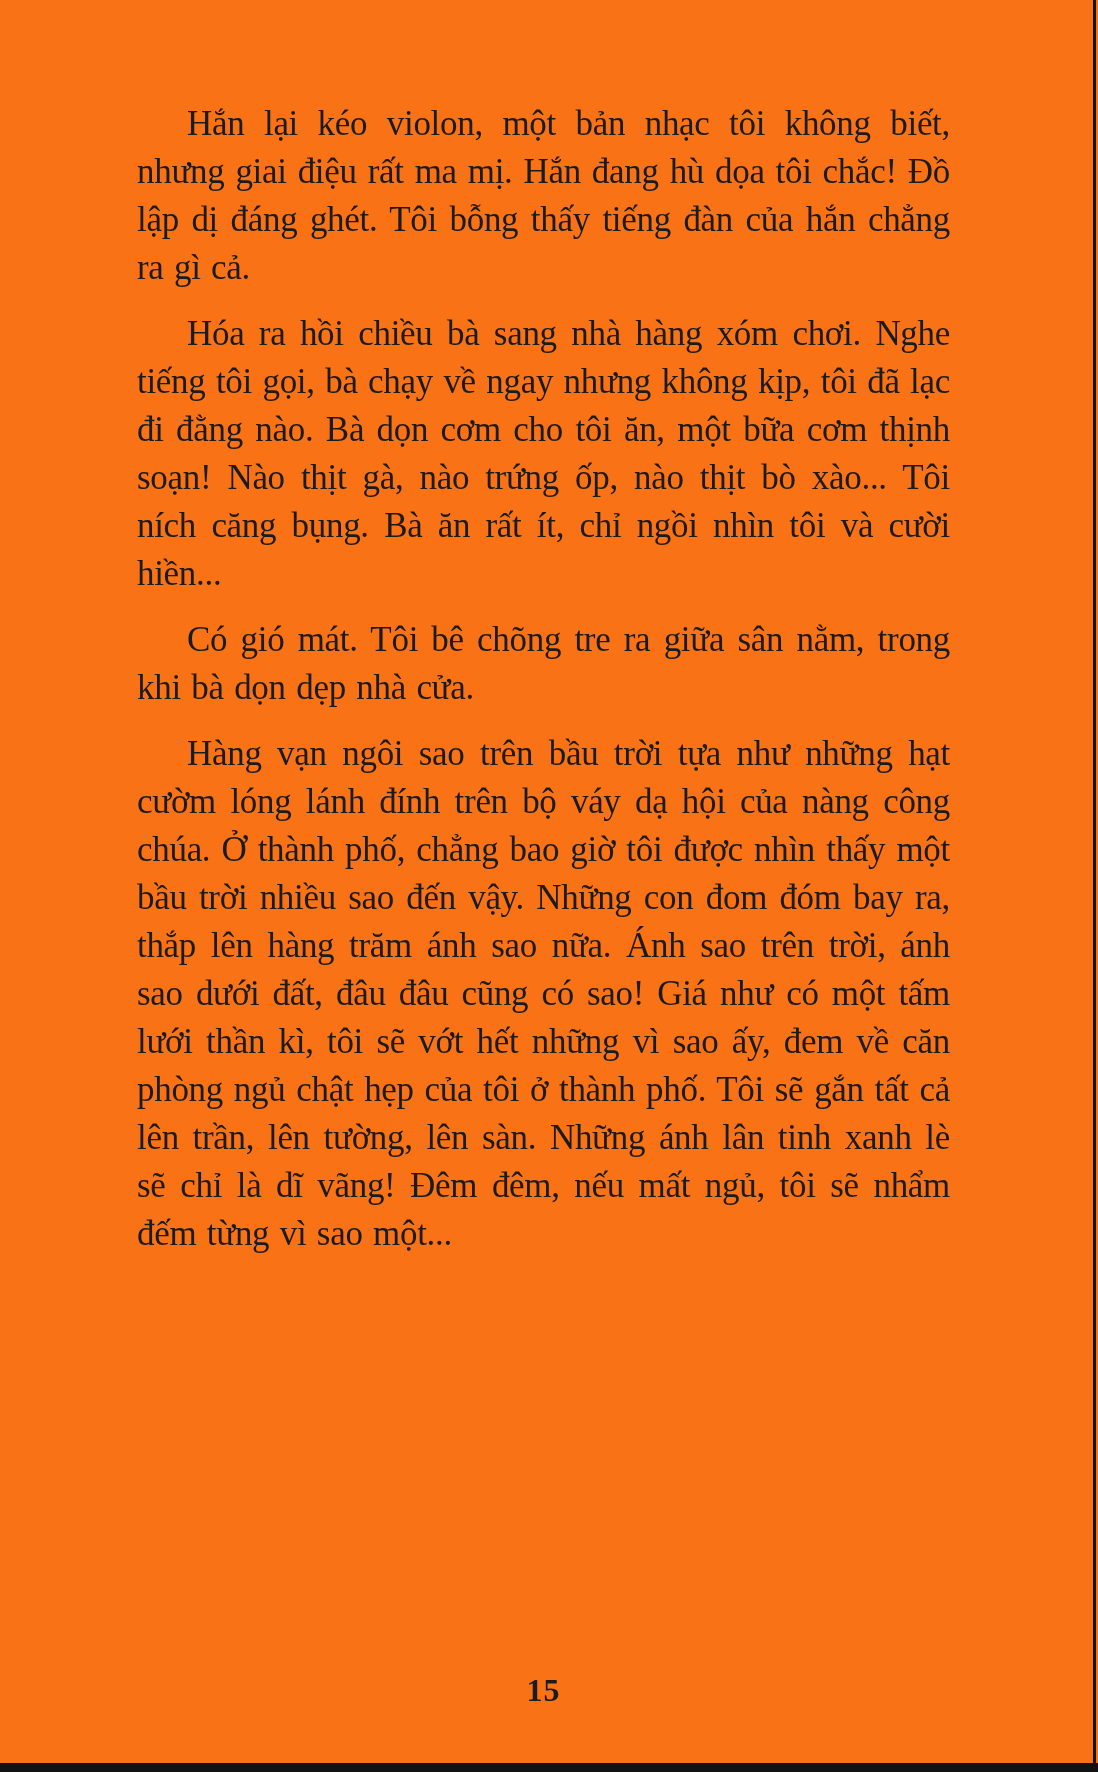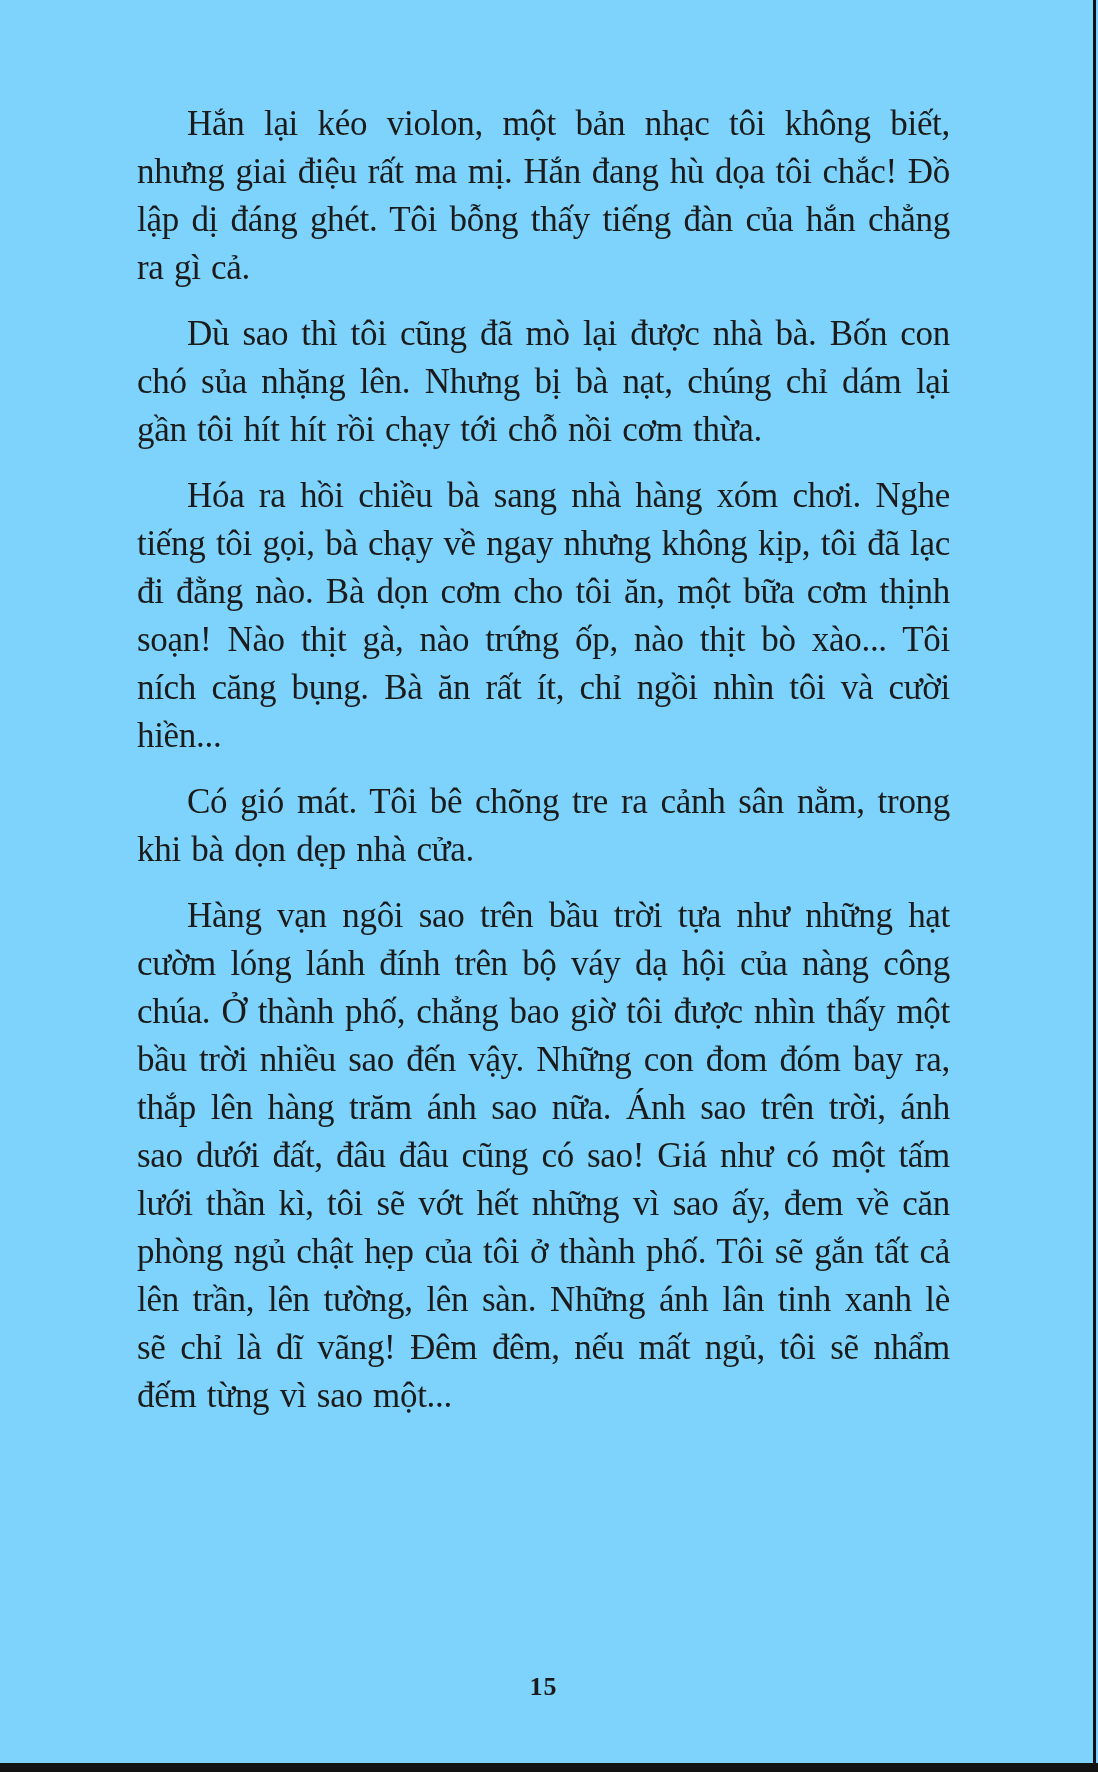--- a/index.html
+++ b/index.html
@@ -31,21 +31,21 @@
     text-indent: 50px;
     letter-spacing: -0.3px;
     word-spacing: 2px;
   }
   .page-number {
     position: absolute;
     left: 137px;
     width: 813px;
     top: 1672px;
     text-align: center;
-    font-size: 26px;
+    font-size: 32px;
     font-weight: bold;
     color: #1b1b1b;
     letter-spacing: 1px;
   }
   .scan-edge-right {
     position: absolute;
     top: 0;
     right: 2px;
     width: 3px;
     height: 100%;
@@ -54,27 +54,26 @@
     position: absolute;
     left: 0;
     bottom: 0;
     width: 100%;
     height: 9px;
   }
 </style>
 </head>
 <body>
 
-<div class="page" style="background: #7dd3fc;">
+<div class="page" style="background: #f97316;">
 
   <div class="text-block" style="color: rgb(27, 27, 27);">
     <p>Hắn lại kéo violon, một bản nhạc tôi không biết, nhưng giai điệu rất ma mị. Hắn đang hù dọa tôi chắc! Đồ lập dị đáng ghét. Tôi bỗng thấy tiếng đàn của hắn chẳng ra gì cả.</p>
-    <p>Dù sao thì tôi cũng đã mò lại được nhà bà. Bốn con chó sủa nhặng lên. Nhưng bị bà nạt, chúng chỉ dám lại gần tôi hít hít rồi chạy tới chỗ nồi cơm thừa.</p>
     <p>Hóa ra hồi chiều bà sang nhà hàng xóm chơi. Nghe tiếng tôi gọi, bà chạy về ngay nhưng không kịp, tôi đã lạc đi đằng nào. Bà dọn cơm cho tôi ăn, một bữa cơm thịnh soạn! Nào thịt gà, nào trứng ốp, nào thịt bò xào... Tôi ních căng bụng. Bà ăn rất ít, chỉ ngồi nhìn tôi và cười hiền...</p>
-    <p>Có gió mát. Tôi bê chõng tre ra cảnh sân nằm, trong khi bà dọn dẹp nhà cửa.</p>
+    <p>Có gió mát. Tôi bê chõng tre ra giữa sân nằm, trong khi bà dọn dẹp nhà cửa.</p>
     <p>Hàng vạn ngôi sao trên bầu trời tựa như những hạt cườm lóng lánh đính trên bộ váy dạ hội của nàng công chúa. Ở thành phố, chẳng bao giờ tôi được nhìn thấy một bầu trời nhiều sao đến vậy. Những con đom đóm bay ra, thắp lên hàng trăm ánh sao nữa. Ánh sao trên trời, ánh sao dưới đất, đâu đâu cũng có sao! Giá như có một tấm lưới thần kì, tôi sẽ vớt hết những vì sao ấy, đem về căn phòng ngủ chật hẹp của tôi ở thành phố. Tôi sẽ gắn tất cả lên trần, lên tường, lên sàn. Những ánh lân tinh xanh lè sẽ chỉ là dĩ vãng! Đêm đêm, nếu mất ngủ, tôi sẽ nhẩm đếm từng vì sao một...</p>
   </div>
 
   <div class="page-number" style="color: rgb(27, 27, 27);">15</div>
 
   <div class="scan-edge-right" style="background: rgb(18, 18, 18);"></div>
   <div class="scan-edge-bottom" style="background: rgb(18, 18, 18);"></div>
 
 </div>
 

